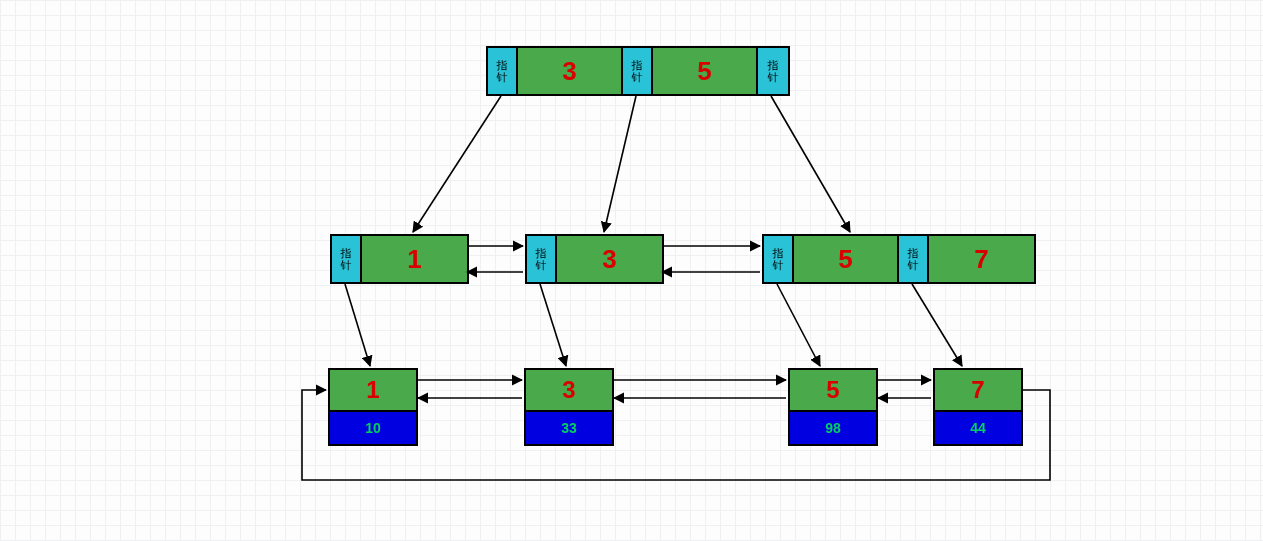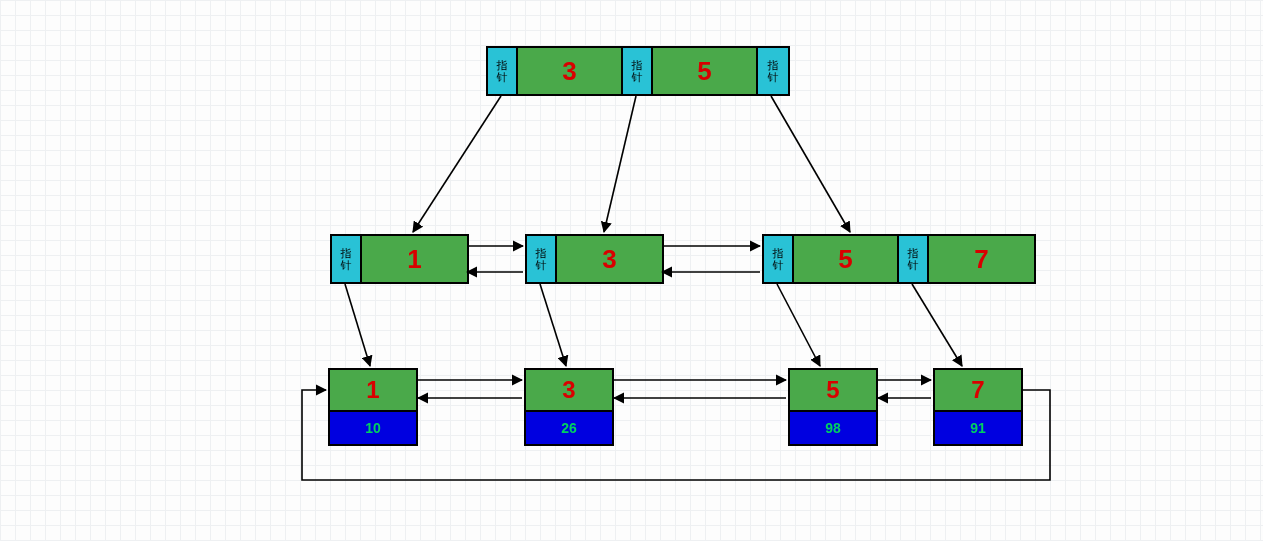--- a/index.html
+++ b/index.html
@@ -112,31 +112,31 @@
   <div class="cell-key">7</div>
 </div>
 
 <div class="leaf" style="left:328px; top:368px;">
   <div class="leaf-key">1</div>
   <div class="leaf-val">10</div>
 </div>
 
 <div class="leaf" style="left:524px; top:368px;">
   <div class="leaf-key">3</div>
-  <div class="leaf-val">26</div>
+  <div class="leaf-val">33</div>
 </div>
 
 <div class="leaf" style="left:788px; top:368px;">
   <div class="leaf-key">5</div>
   <div class="leaf-val">98</div>
 </div>
 
 <div class="leaf" style="left:933px; top:368px;">
   <div class="leaf-key">7</div>
-  <div class="leaf-val">91</div>
+  <div class="leaf-val">44</div>
 </div>
 
 <svg class="arrows">
   <defs>
     <marker id="ah" viewBox="0 0 10 10" refX="9" refY="5" markerWidth="7" markerHeight="7" orient="auto-start-reverse">
       <path d="M 0 0 L 10 5 L 0 10 z" fill="#000"></path>
     </marker>
   </defs>
   <g stroke="#000" stroke-width="1.6" fill="none">
 

